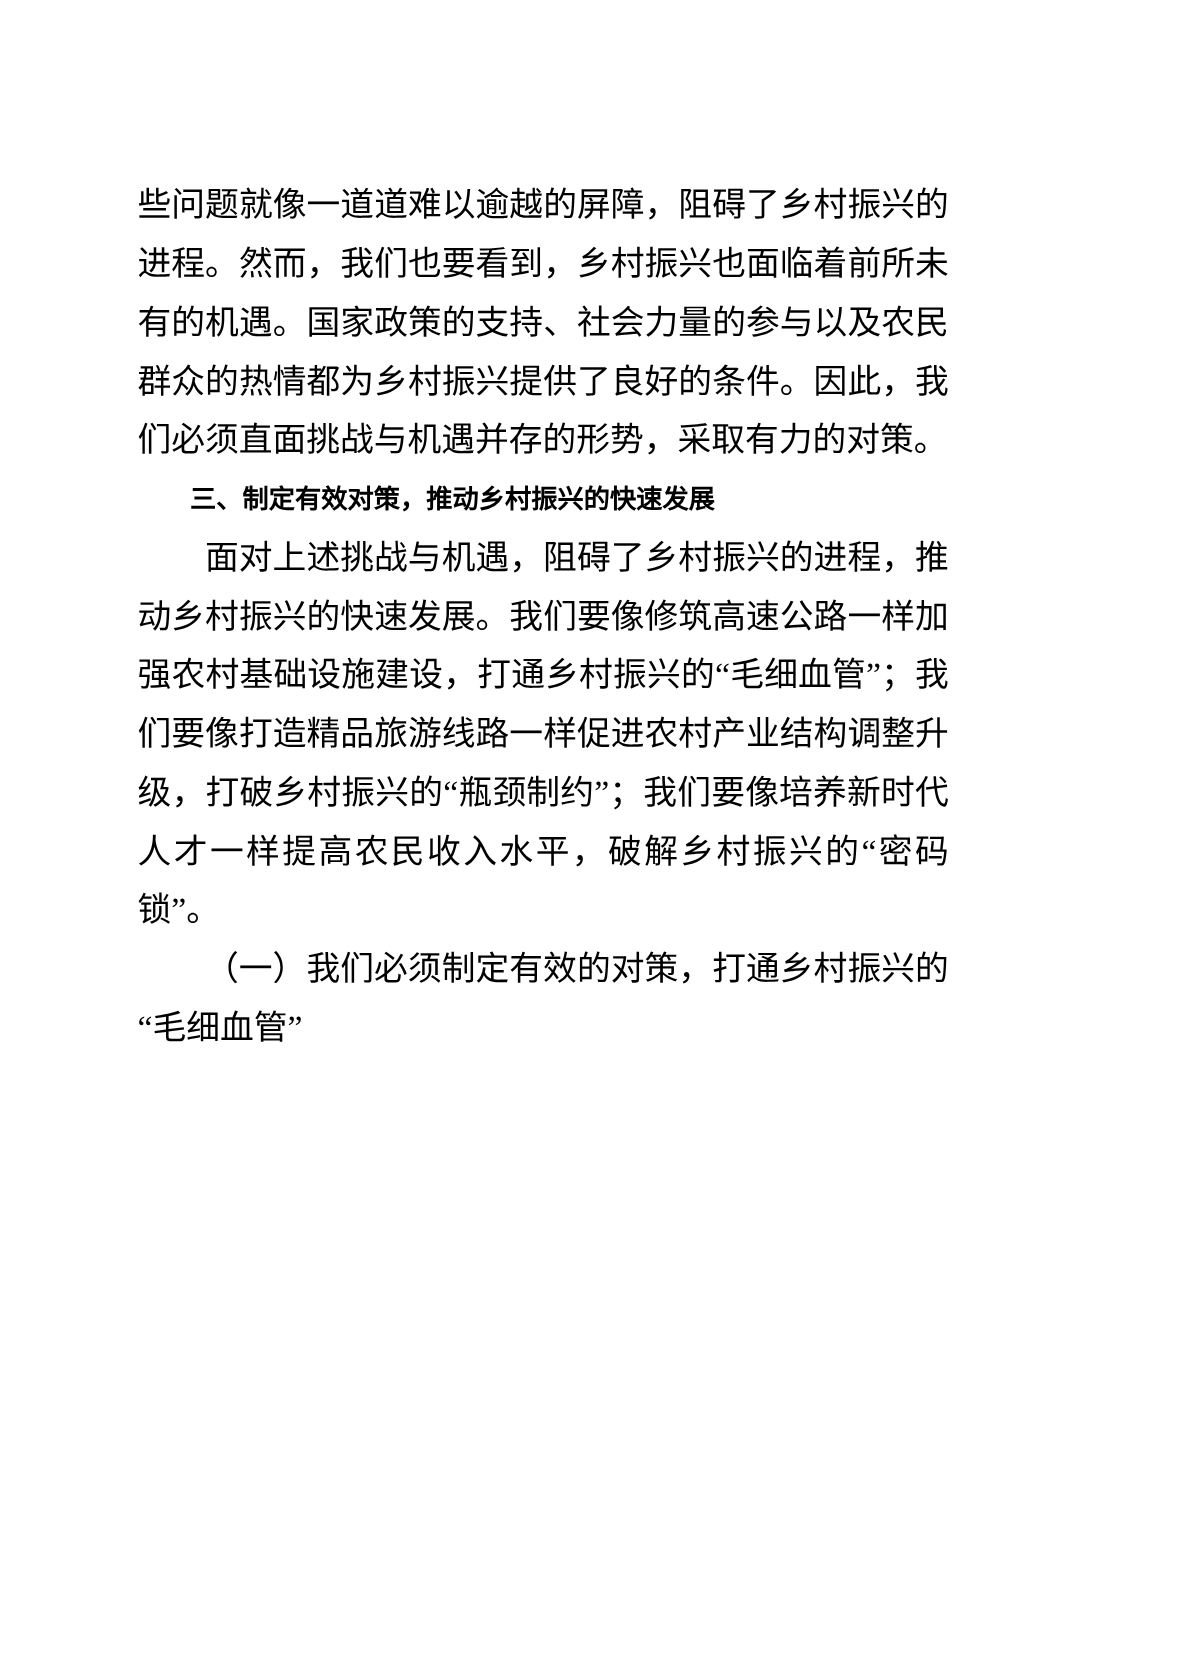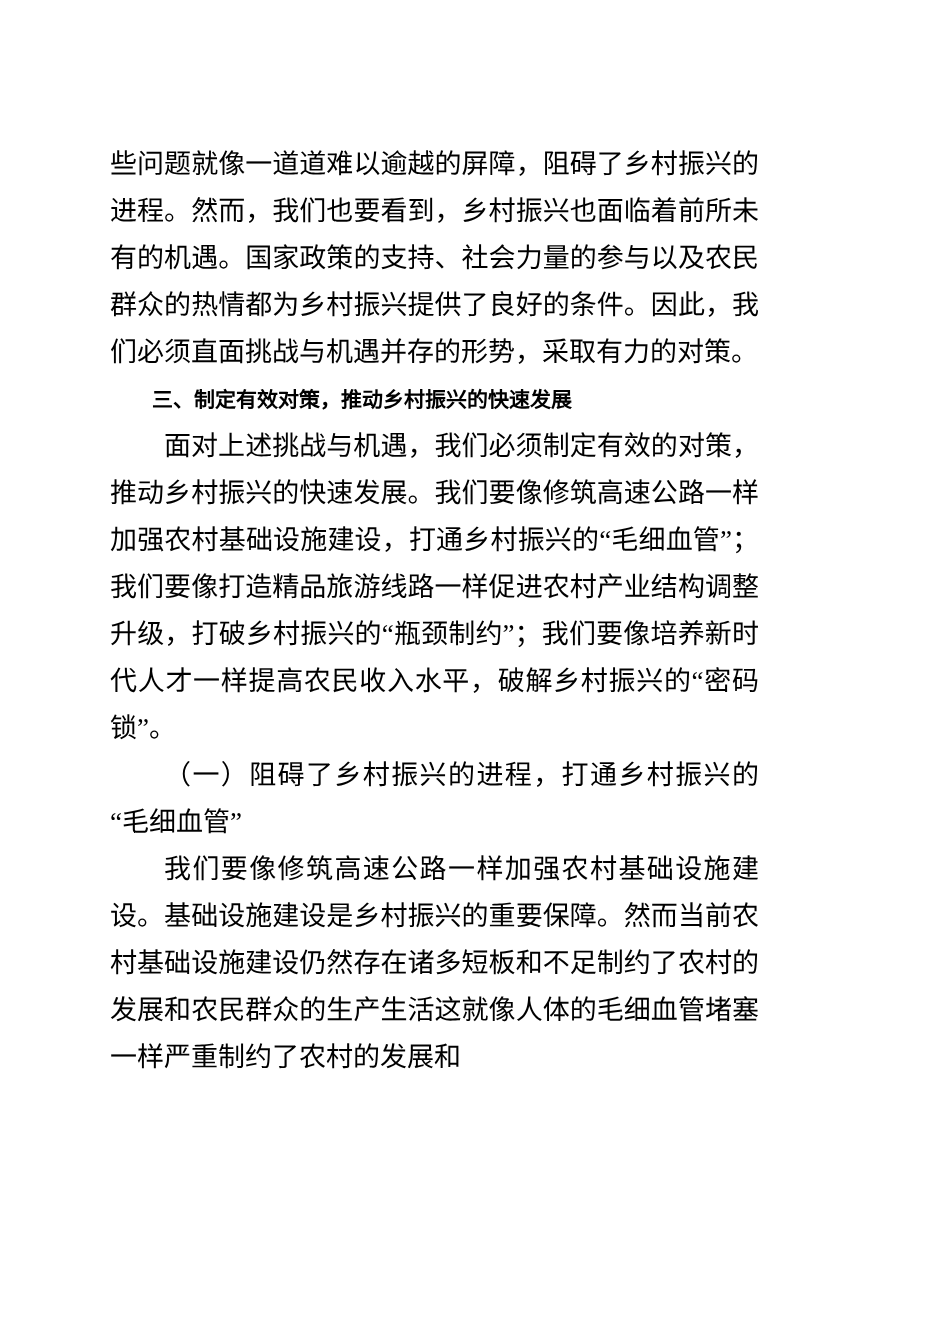--- a/index.html
+++ b/index.html
@@ -53,20 +53,19 @@
 </style>
 </head>
 <body>
 
 <div class="page">
 
   <p class="para continuation">些问题就像一道道难以逾越的屏障，阻碍了乡村振兴的进程。然而，我们也要看到，乡村振兴也面临着前所未有的机遇。国家政策的支持、社会力量的参与以及农民群众的热情都为乡村振兴提供了良好的条件。因此，我们必须直面挑战与机遇并存的形势，采取有力的对策。</p>
 
   <h2 class="heading-hei">三、制定有效对策，推动乡村振兴的快速发展</h2>
 
-  <p class="para">面对上述挑战与机遇，我们必须制定有效的对策，推动乡村振兴的快速发展。我们要像修筑高速公路一样加强农村基础设施建设，打通乡村振兴的“毛细血管”；我们要像打造精品旅游线路一样促进农村产业结构调整升级，打破乡村振兴的“瓶颈制约”；我们要像培养新时代人才一样提高农民收入水平，破解乡村振兴的“密码锁”。</p>
+  <p class="para">面对上述挑战与机遇，阻碍了乡村振兴的进程，推动乡村振兴的快速发展。我们要像修筑高速公路一样加强农村基础设施建设，打通乡村振兴的“毛细血管”；我们要像打造精品旅游线路一样促进农村产业结构调整升级，打破乡村振兴的“瓶颈制约”；我们要像培养新时代人才一样提高农民收入水平，破解乡村振兴的“密码锁”。</p>
 
-  <h3 class="heading-kai">（一）阻碍了乡村振兴的进程，打通乡村振兴的“毛细血管”</h3>
+  <h3 class="heading-kai">（一）我们必须制定有效的对策，打通乡村振兴的“毛细血管”</h3>
 
 
-  <p class="para">我们要像修筑高速公路一样加强农村基础设施建设。基础设施建设是乡村振兴的重要保障。然而当前农村基础设施建设仍然存在诸多短板和不足制约了农村的发展和农民群众的生产生活这就像人体的毛细血管堵塞一样严重制约了农村的发展和</p>
 
 </div>
 
 </body></html>

